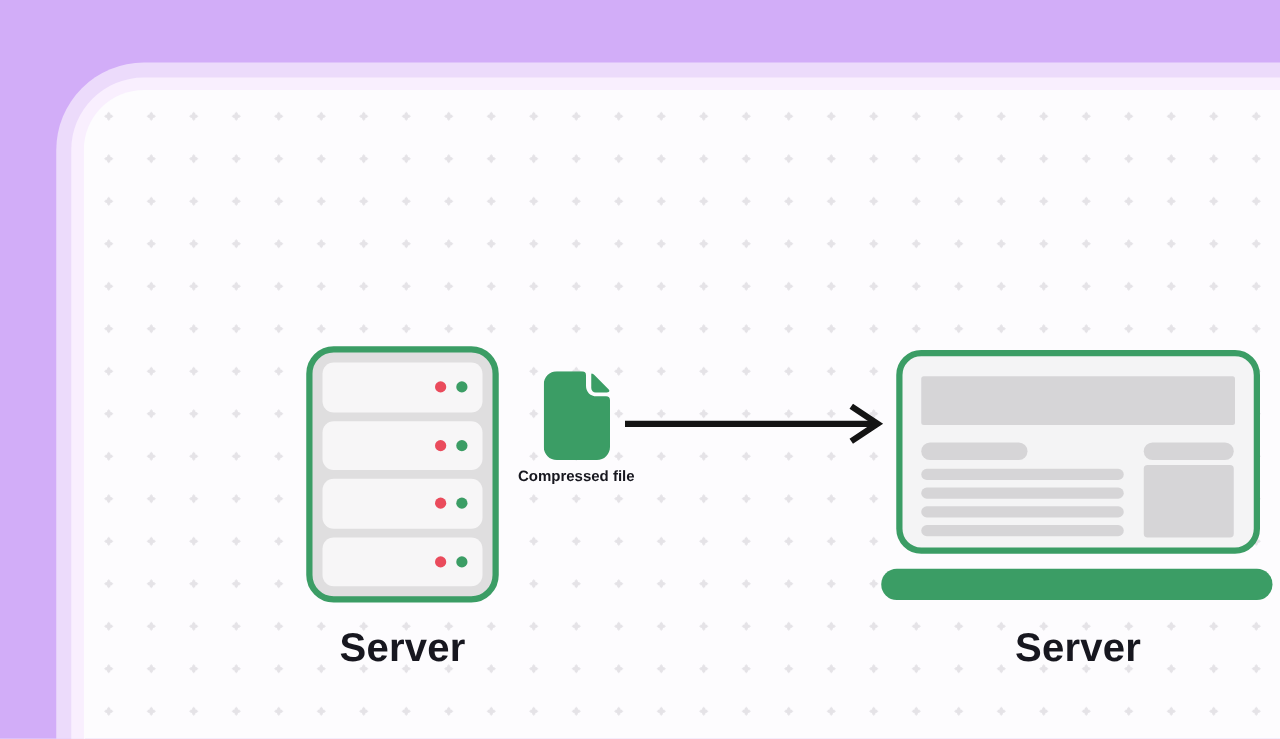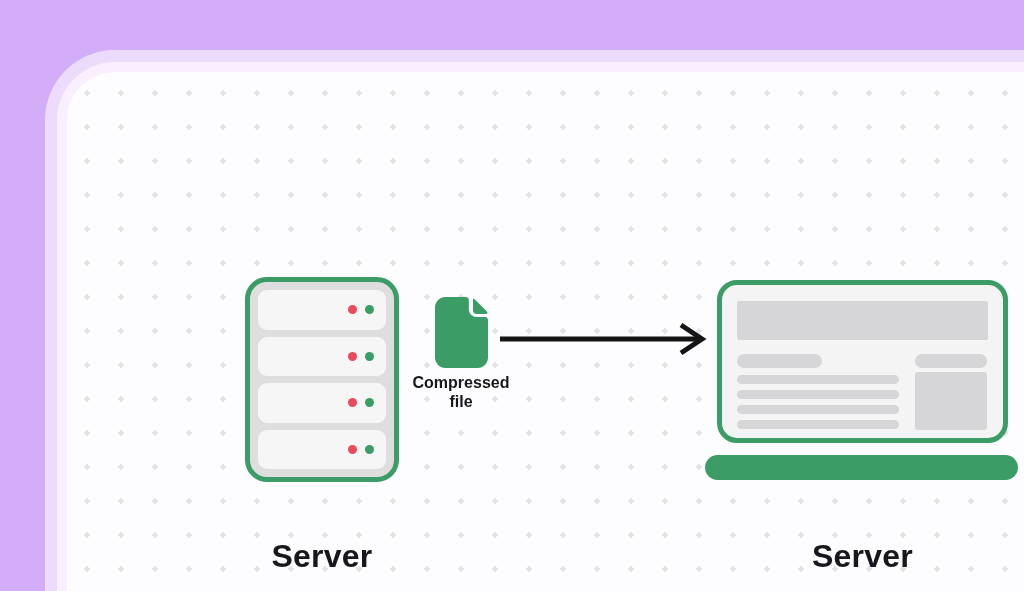--- a/index.html
+++ b/index.html
@@ -37,27 +37,27 @@
     flex:1; background:var(--server-bar); border-radius:9px;
     display:flex; align-items:center; justify-content:flex-end;
     gap:8px; padding-right:12px;
   }
   .dot{width:9px;height:9px;border-radius:50%;}
   .dot.red{background:var(--red-indicator);}
   .dot.green{background:var(--green-indicator);}
   
   .node-label{
     position:absolute; text-align:center; font-size:32px; font-weight:700;
-    color:var(--text); letter-spacing:.2px;margin-top:38px;
+    color:var(--text); letter-spacing:.2px;
   }
   .label-server{left:178px; width:154px; top:428px;}
   .label-browser{left:650px; width:291px; top:428px;}
   .file-label{
     position:absolute; left:344px; top:302px; width:100px; text-align:center;
-    font-size:16px; font-weight:700; color:var(--text); line-height:1.18;
+    font-size:12px; font-weight:700; color:var(--text); line-height:1.18;
   }
   
   .file-icon{position:absolute; left:368px; top:225px;}
   .arrow{position:absolute; left:430px; top:244px;}
   
   .browser-screen{
     position:absolute; left:650px; top:208px; width:291px; height:163px;
     box-sizing:border-box; background:var(--browser-screen);
     border:5px solid var(--green); border-radius:20px;
   }

